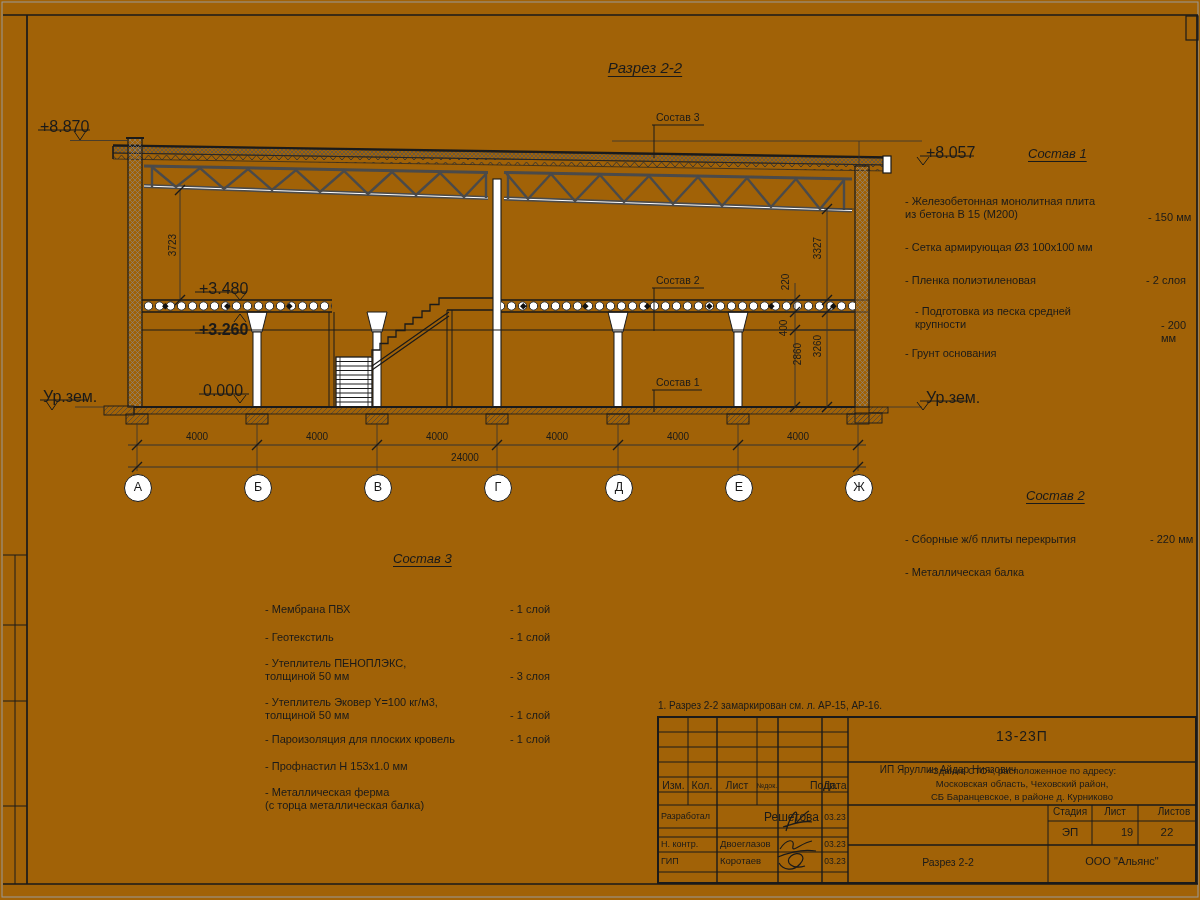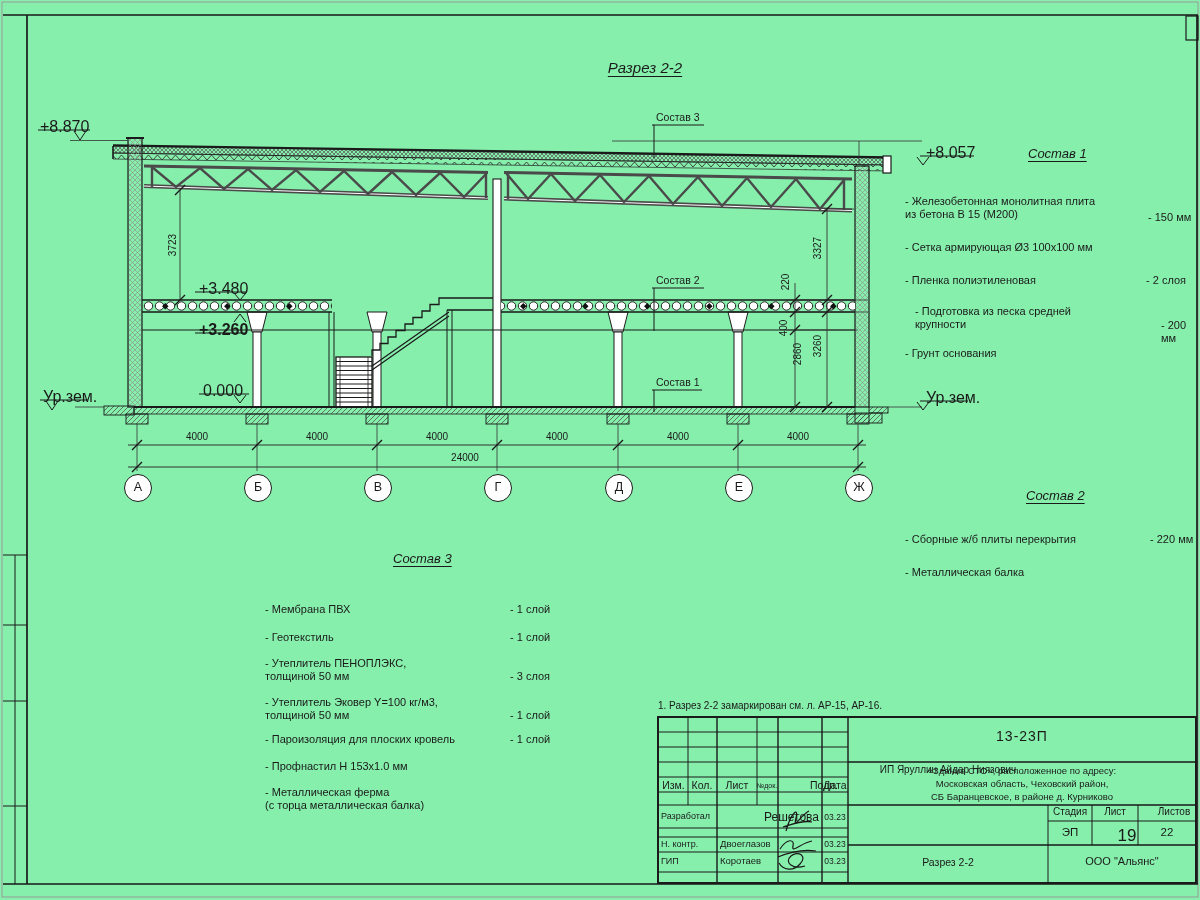--- a/index.html
+++ b/index.html
@@ -1,16 +1,16 @@
 <!DOCTYPE html>
 <html><head>
 <meta charset="utf-8">
 <style>
   html,body{margin:0;padding:0;background:#e9e9e9;}
-  #sheet{position:relative;width:1200px;height:900px;background:#86efac;overflow:hidden;
+  #sheet{position:relative;width:1200px;height:900px;background:#a16207;overflow:hidden;
          font-family:"Liberation Sans",sans-serif;color:#1a1a1a;}
   #linework{position:absolute;left:0;top:0;}
   .t{position:absolute;white-space:pre-line;color:#1a1a1a;line-height:1.2;}
   .c{text-align:center;}
   .u{text-decoration:underline;text-underline-offset:3px;}
   .h1{font-size:15px;font-style:italic;}
   .sh{font-size:13px;font-style:italic;}
   .li{font-size:11px;}
   .lbl{font-size:10.5px;}
   .el{font-size:16px;}
@@ -286,18 +286,18 @@
 
 <div class="t c" style="left:848px;top:728px;width:348px;font-size:14px;letter-spacing:1px;">13-23П</div>
 <div class="t c" style="left:848px;top:764px;width:348px;font-size:9.5px;line-height:13px;">«Здание СТО», расположенное по адресу:
 Московская область, Чеховский район,
 СБ Баранцевское, в районе д. Курниково</div>
 <div class="t c" style="left:848px;top:764px;width:200px;font-size:10px;">ИП Яруллин Айдар Ниязович</div>
 <div class="t tb c" style="left:1048px;top:806px;width:44px;font-size:10px;">Стадия</div>
 <div class="t tb c" style="left:1092px;top:806px;width:46px;font-size:10px;">Лист</div>
 <div class="t tb c" style="left:1138px;top:806px;width:72px;font-size:10px;">Листов</div>
 <div class="t c" style="left:1048px;top:826px;width:44px;font-size:11.5px;">ЭП</div>
-<div class="t c" style="left:1092px;top:826px;width:70px;font-size:17px;">19</div>
+<div class="t c" style="left:1092px;top:826px;width:70px;font-size:11px;">19</div>
 <div class="t c" style="left:1138px;top:826px;width:58px;font-size:11.5px;">22</div>
 <div class="t tb c" style="left:848px;top:856px;width:200px;">Разрез 2-2</div>
 <div class="t c" style="left:1048px;top:855px;width:148px;font-size:11px;">ООО "Альянс"</div>
 
 </div>
 
 </body></html>

